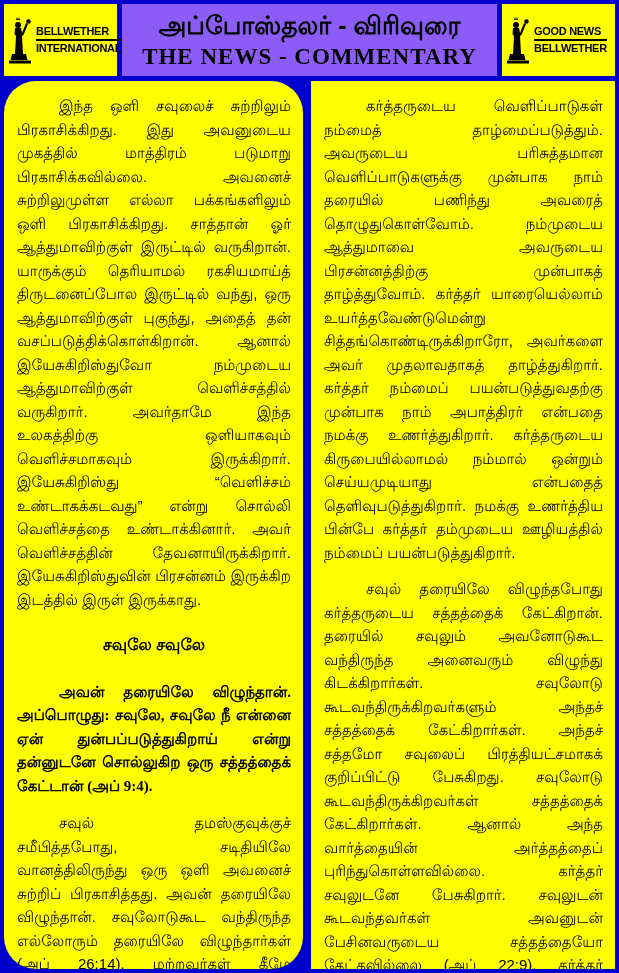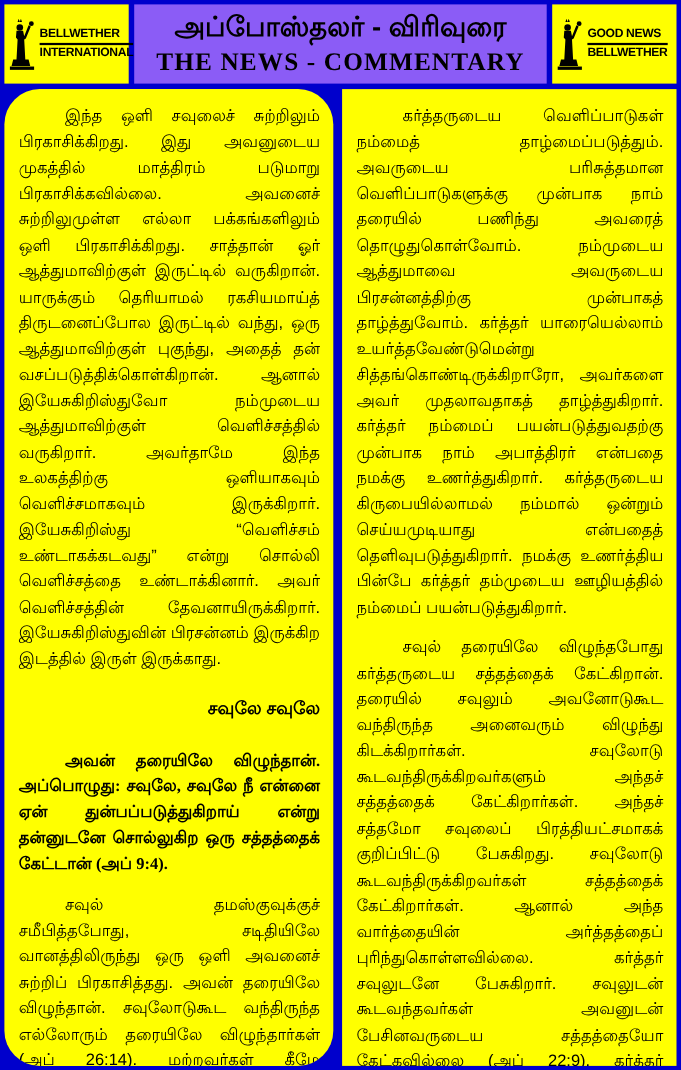--- a/index.html
+++ b/index.html
@@ -45,21 +45,21 @@
   .col{
     box-sizing:border-box;background:#FFFF00;
     padding:13px 12px 0 13px;
     font-size:15px;line-height:23.5px;
     overflow:hidden;
   }
   .col-left{width:299px;flex:0 0 299px;border-radius:32px;}
   .col-right{flex:1 1 auto;}
   .para{text-align:justify;text-indent:42px;margin:0 0 13px 0;}
   .para-bold{font-weight:bold;font-family:Liberation Serif, serif;}
-  .heading{font-weight:bold;text-indent:0;text-align:right;margin:22px 0 24px 0;font-size:16px;}
+  .heading{font-weight:bold;text-indent:0;text-align:center;margin:22px 0 24px 0;font-size:16px;}
   .it{}
   .statue{flex:0 0 auto;}
 </style>
 </head>
 <body>
 
 <div class="page">
 
   <div class="header-row">
 

